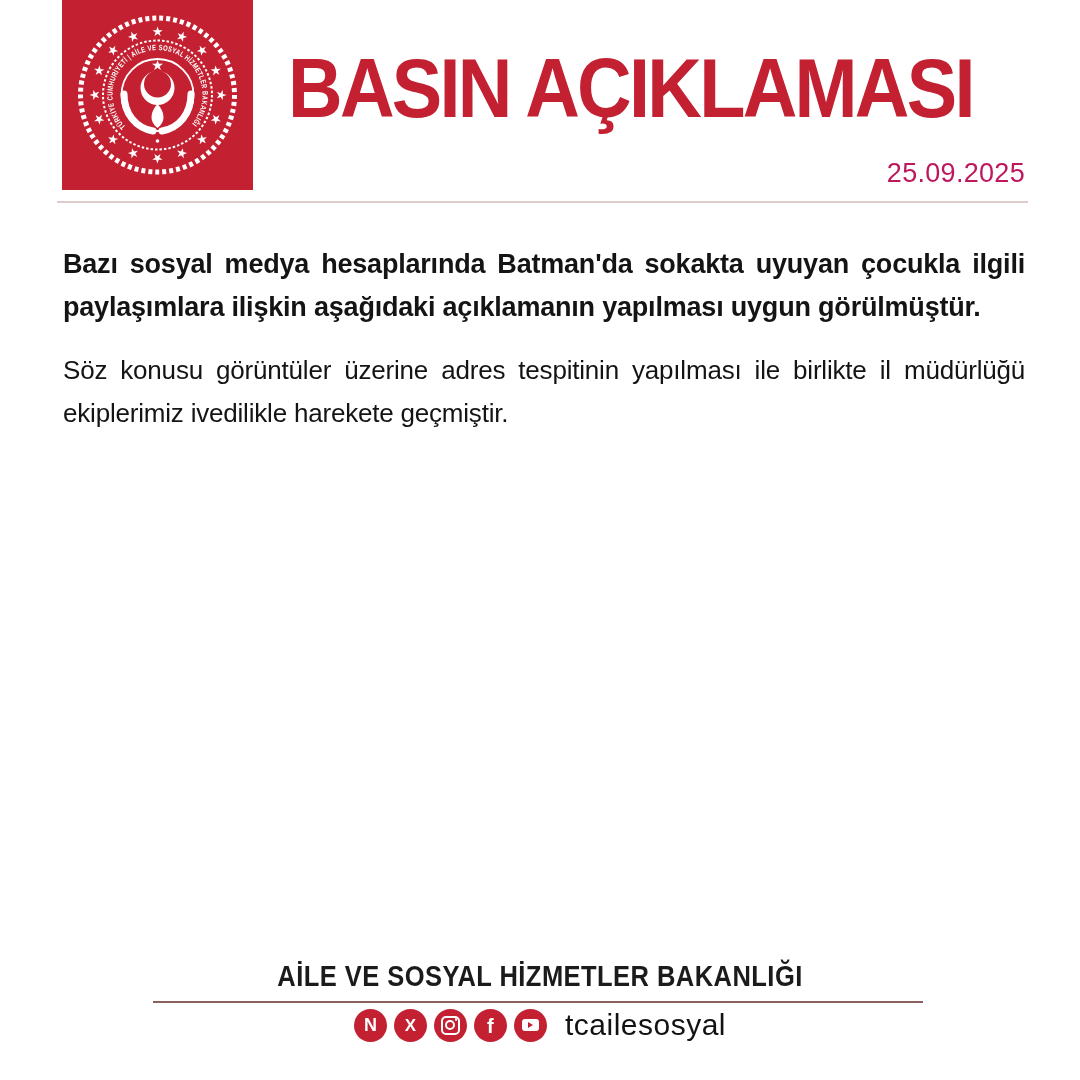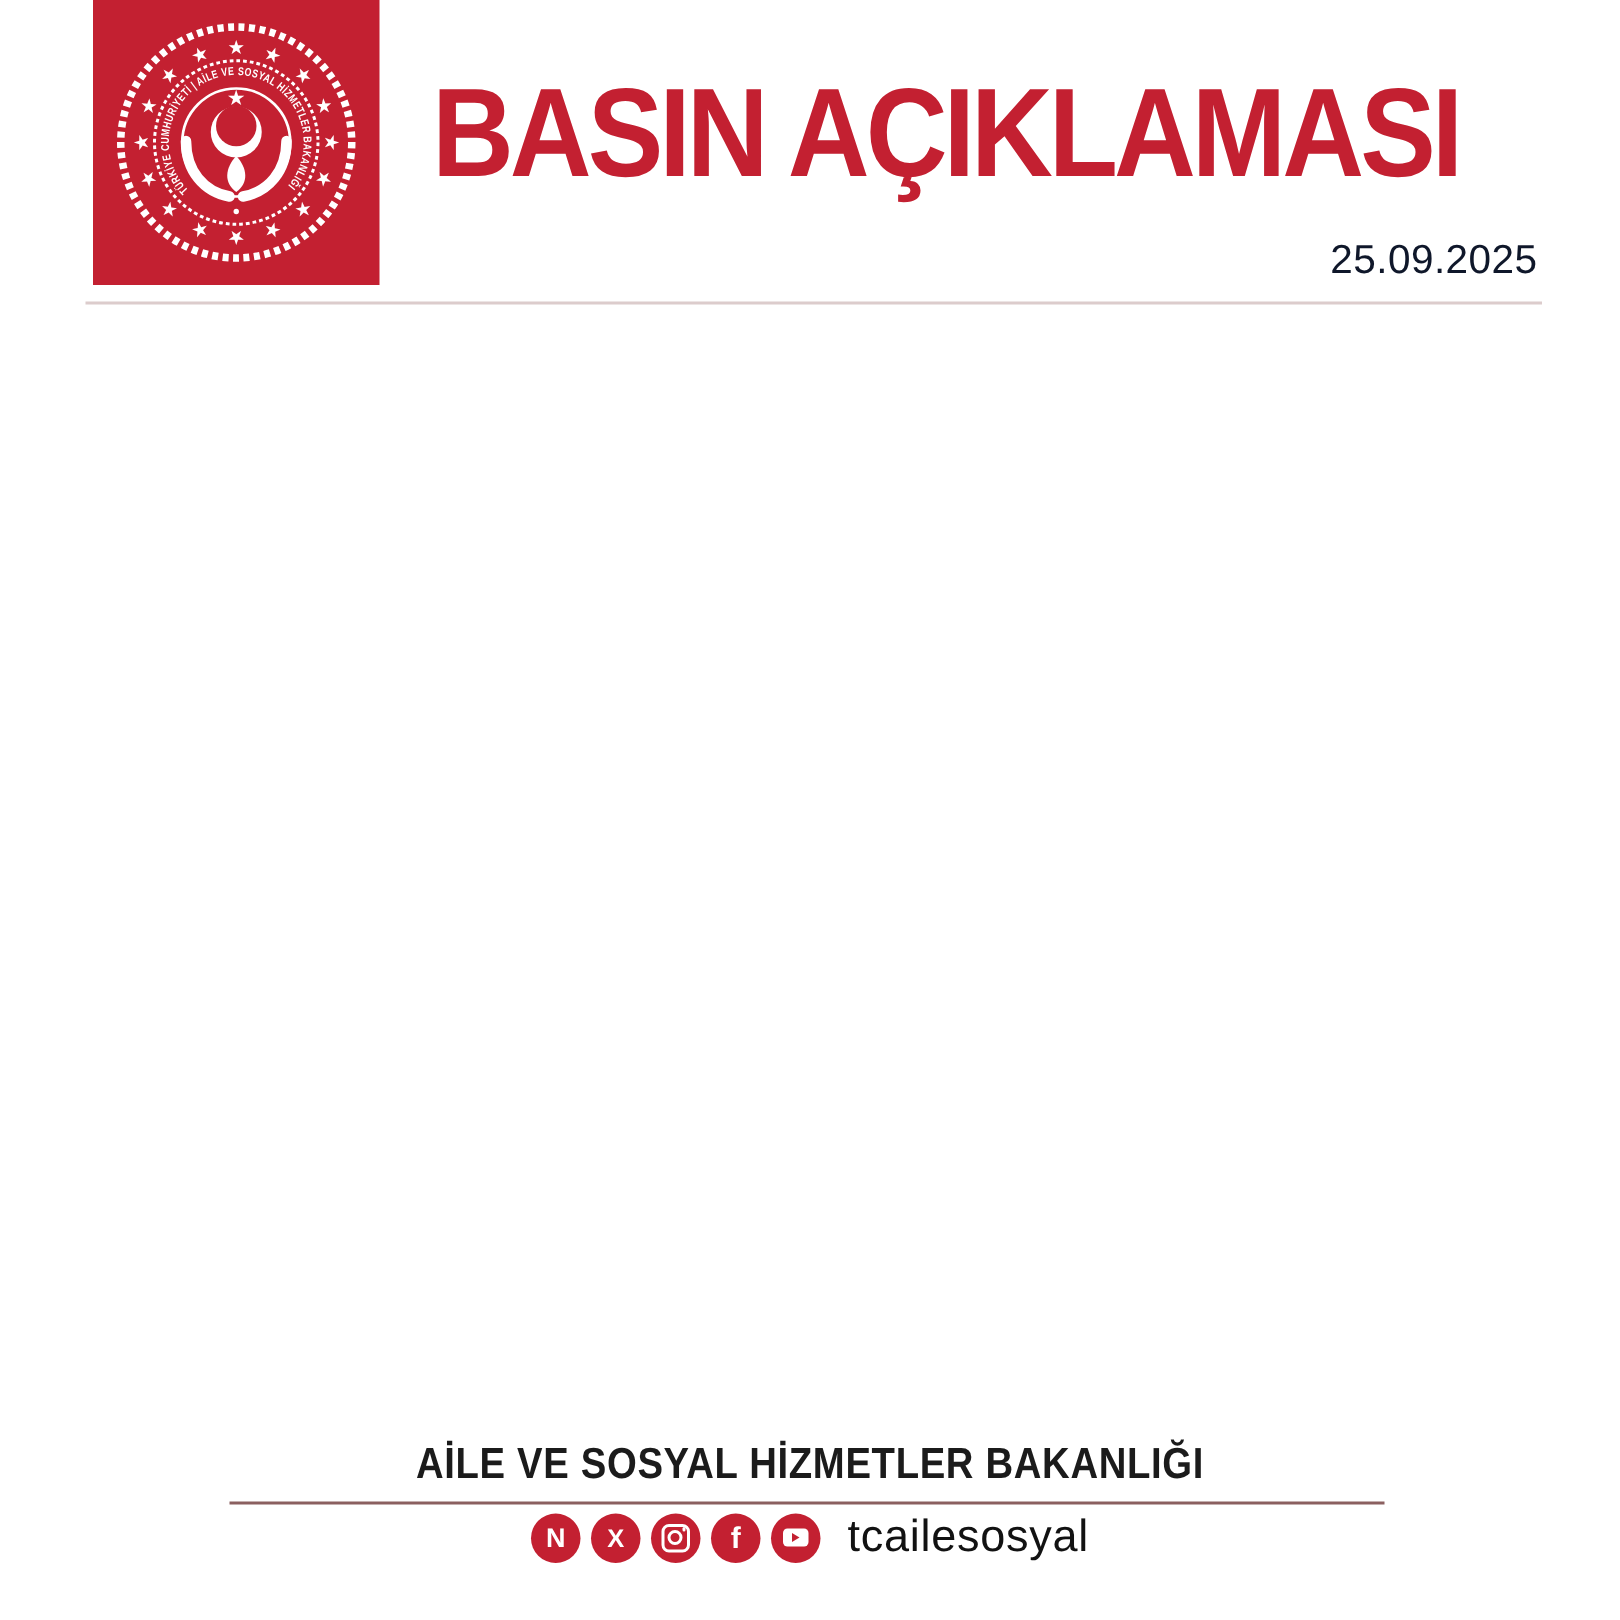--- a/index.html
+++ b/index.html
@@ -16,21 +16,21 @@
   .logo-square svg { width:100%; height:100%; display:block; }
 
   .title {
     position:absolute; left:288px; top:46px; margin:0;
     font-size:84px; line-height:1; font-weight:700; color:#C32031;
     letter-spacing:-3px; white-space:nowrap;
     transform:scaleX(0.9); transform-origin:left top;
   }
   .date {
     position:absolute; right:55px; top:158px;
-    font-size:27px; color:#0f172a; letter-spacing:0.3px;
+    font-size:27px; color:#be185d; letter-spacing:0.3px;
   }
   .top-line {
     position:absolute; left:57px; top:201px; width:971px; height:2px;
     background:#dccccc;
   }
 
   
   main { position:absolute; left:63px; top:243px; width:962px; }
   .para {
     margin:0 0 20px 0; font-size:26px; line-height:43px; color:#141414;
@@ -114,20 +114,22 @@
         <path d="M95.5,104 C88,112 87,122 95.5,128 C104,122 103,112 95.5,104 Z" fill="#fff"></path>
       </svg>
     </div>
 
     <h1 class="title">BASIN AÇIKLAMASI</h1>
     <div class="date">25.09.2025</div>
     <div class="top-line"></div>
   </header>
 
   <main>
+    <p class="para bold">Bazı sosyal medya hesaplarında Batman'da sokakta uyuyan çocukla ilgili paylaşımlara ilişkin aşağıdaki açıklamanın yapılması uygun görülmüştür.</p>
+    <p class="para">Söz konusu görüntüler üzerine adres tespitinin yapılması ile birlikte il müdürlüğü ekiplerimiz ivedilikle harekete geçmiştir.</p>
   </main>
 
   <footer>
     <div class="ministry">AİLE VE SOSYAL HİZMETLER BAKANLIĞI</div>
     <div class="footer-line"></div>
     <div class="social-row">
       <span class="sicon">
         <span class="glyph-n">N</span>
       </span>
       <span class="sicon">

